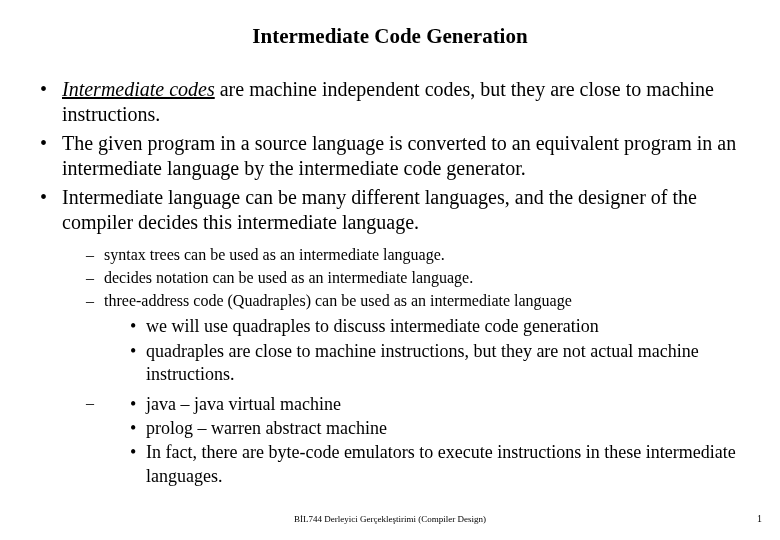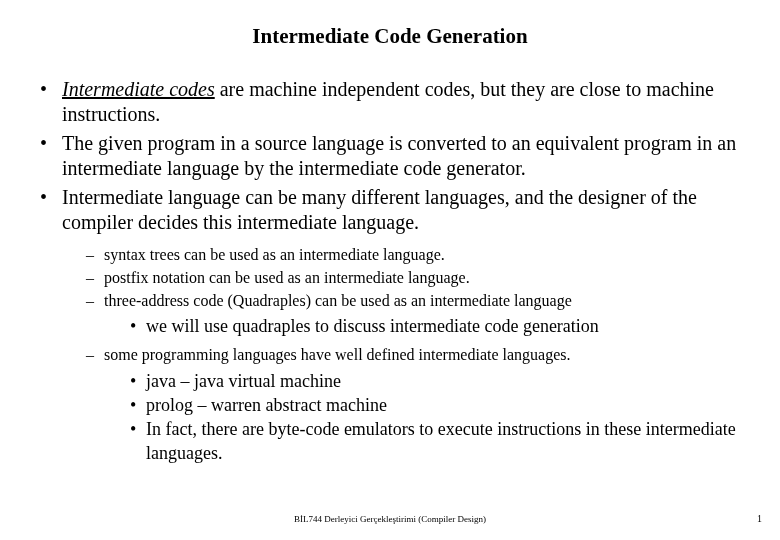--- a/index.html
+++ b/index.html
@@ -98,29 +98,29 @@
     <span class="ital">Intermediate codes</span><span> are machine independent codes, but they are close to machine instructions.</span>
   </li>
   <li>
     <span>The given program in a source language is converted to an     equivalent program in an intermediate language by the intermediate code generator.</span>
   </li>
   <li>
     <span>Intermediate language can be many different languages, and the designer of the compiler decides this intermediate language.</span>
 
     <ul class="level2">
       <li>syntax trees can be used as an intermediate language.</li>
-      <li>postfix notation can be used as an intermediate language.</li>
+      <li>decides notation can be used as an intermediate language.</li>
       <li>
         <span>three-address code (Quadraples) can be used as an intermediate language</span>
         <ul class="level3">
           <li>we will use quadraples to discuss intermediate code generation</li>
+          <li>quadraples are close to machine instructions, but they are not actual machine instructions.</li>
         </ul>
       </li>
       <li>
-        <span>some programming languages have well defined intermediate languages.</span>
         <ul class="level3">
           <li>java – java virtual machine</li>
           <li>prolog – warren abstract machine</li>
           <li>In fact, there are byte-code emulators to execute instructions in these intermediate languages.</li>
         </ul>
       </li>
     </ul>
   </li>
 </ul>
 

